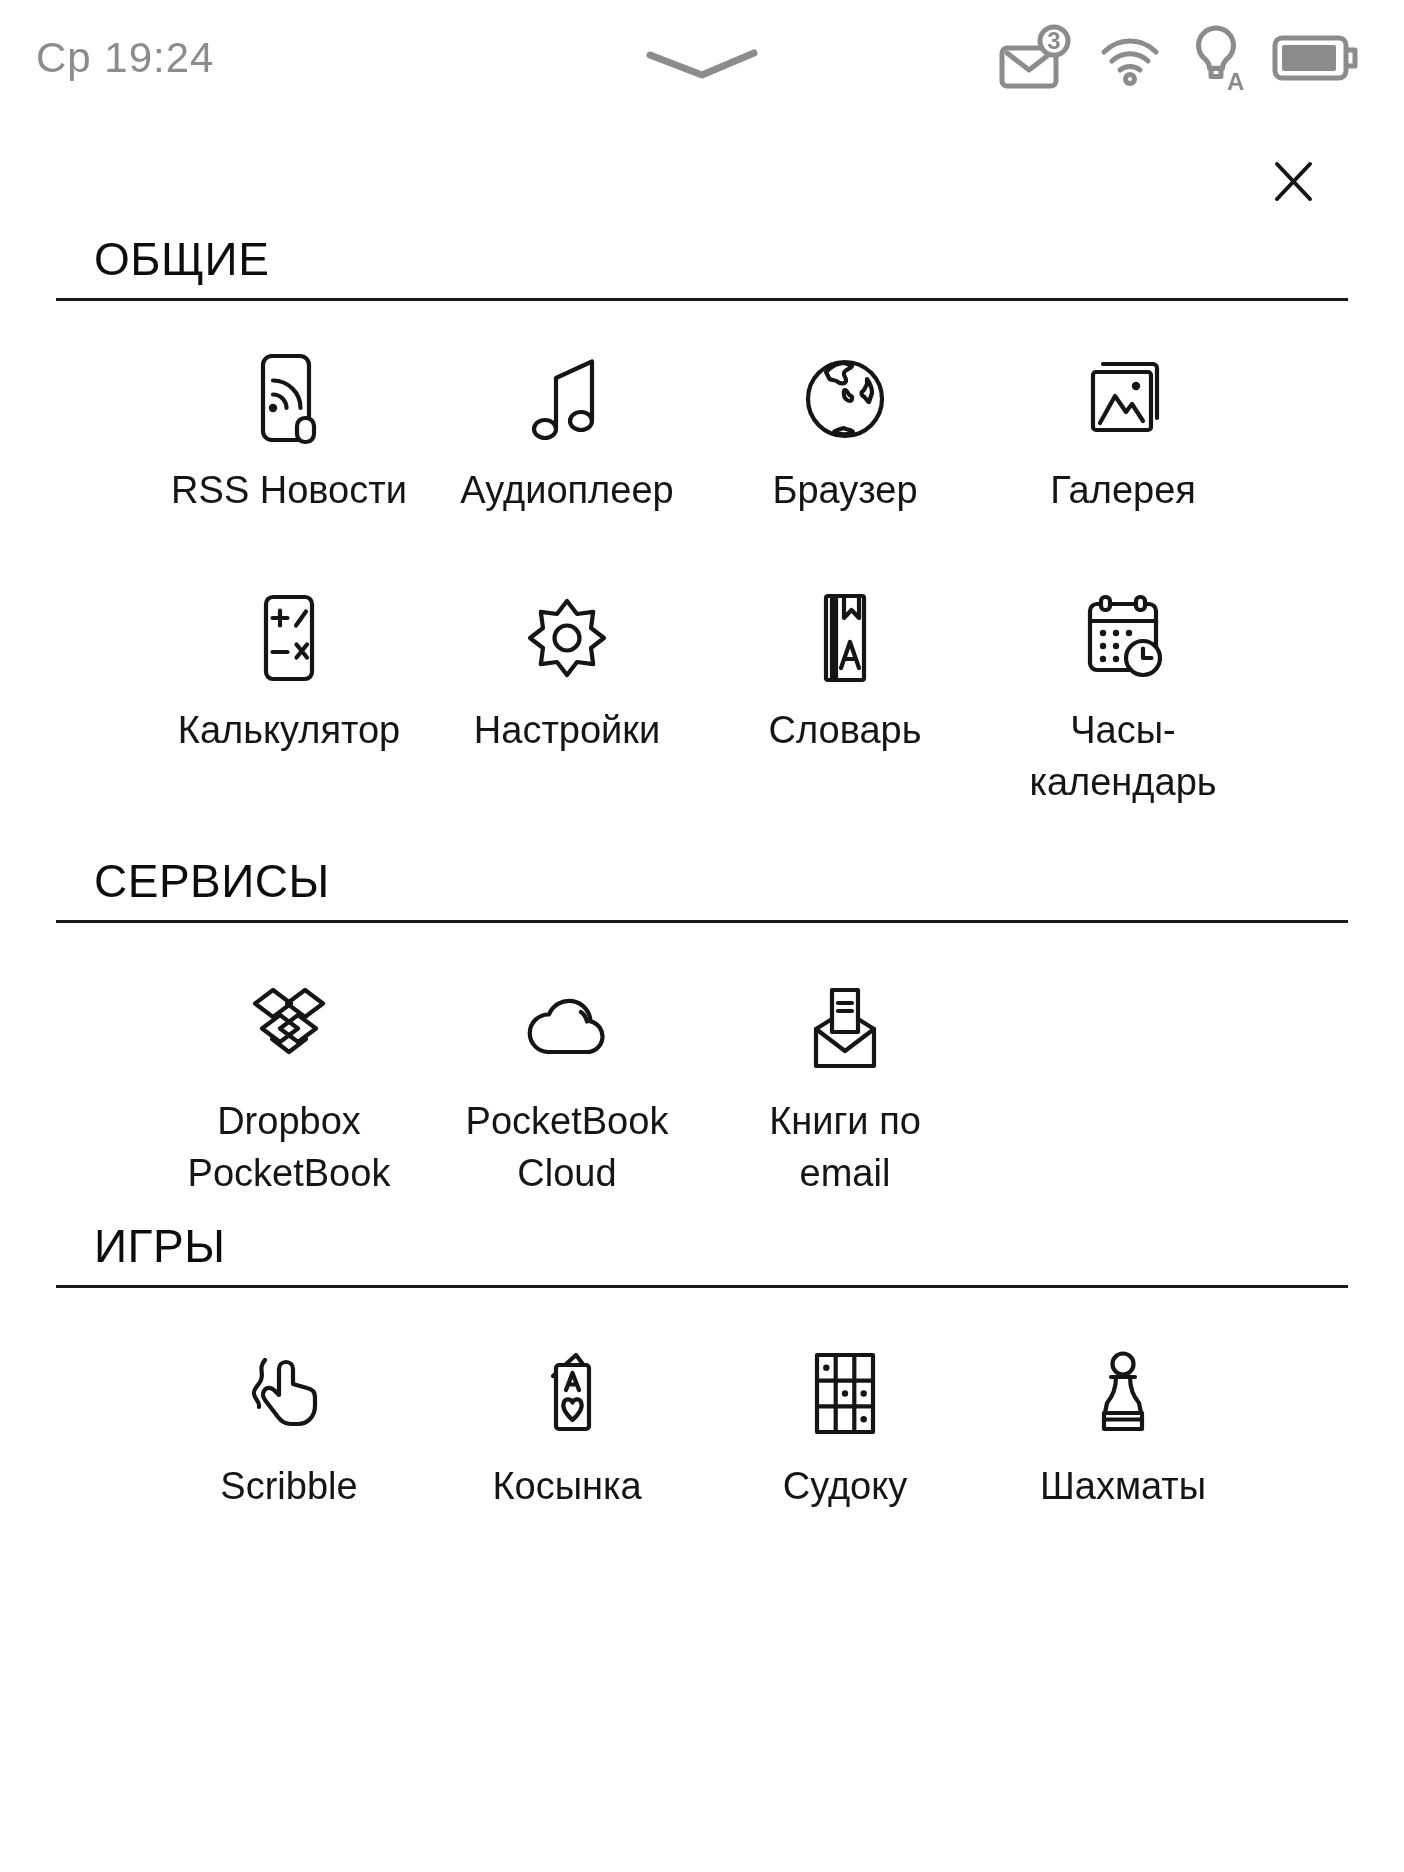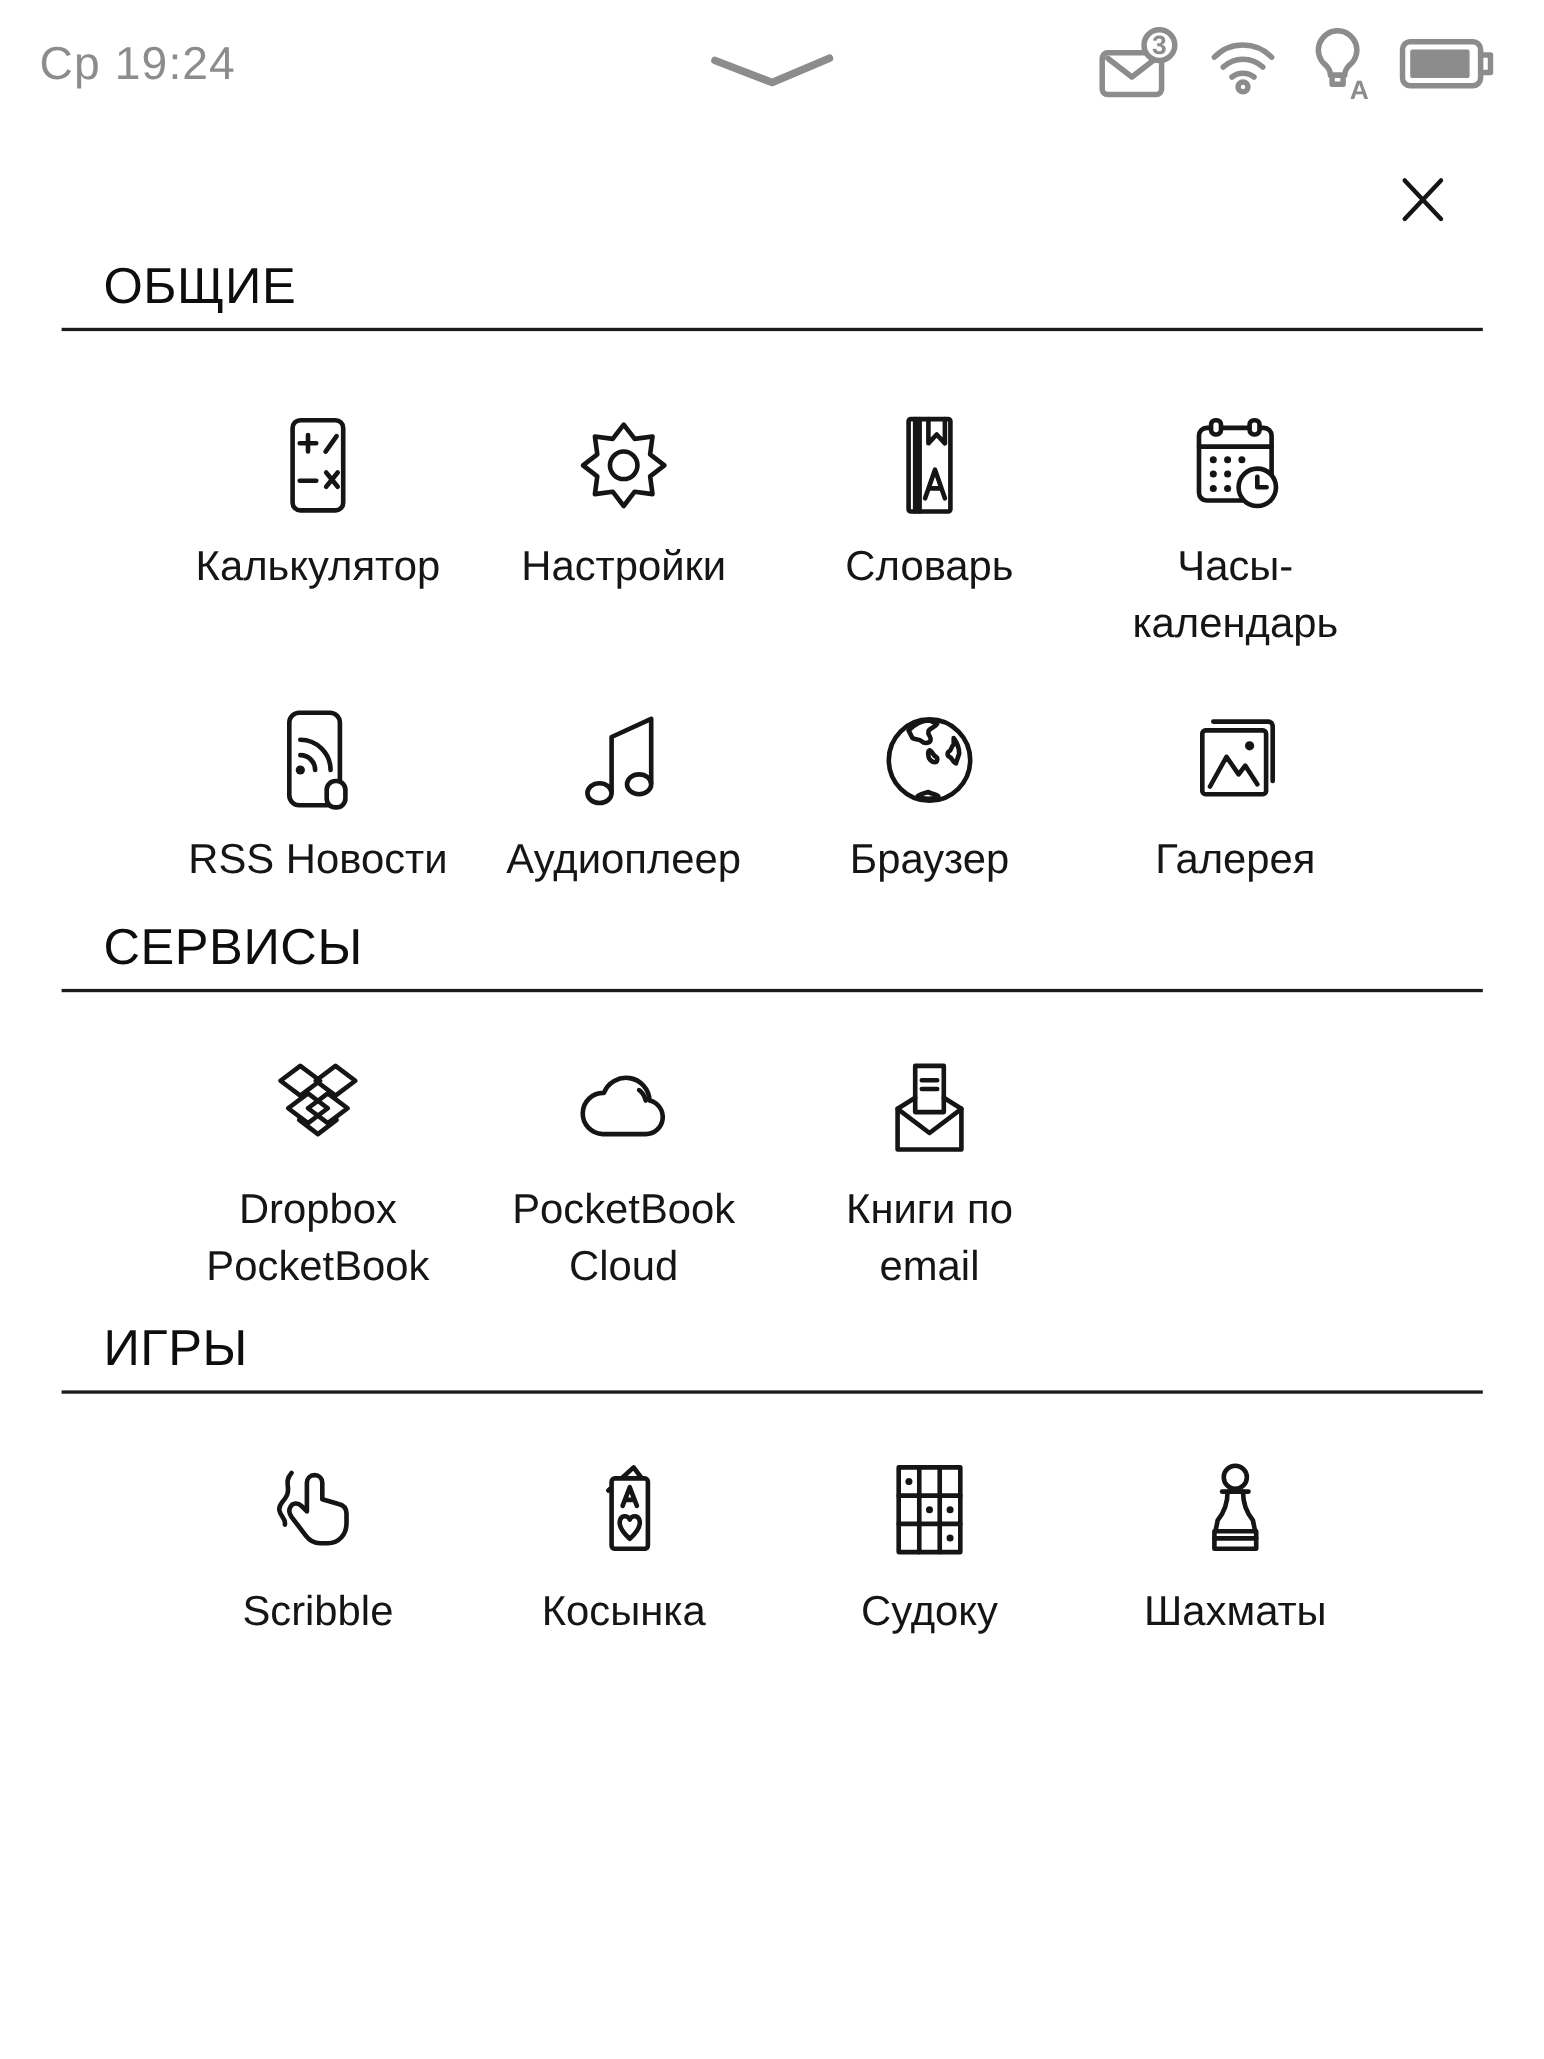--- a/index.html
+++ b/index.html
@@ -19,21 +19,21 @@
   .statusbar{position:relative;height:110px}
   .time{position:absolute;left:36px;top:34px;font-size:42px;color:#8c8c8c;letter-spacing:1px}
   .chevron{position:absolute;left:642px;top:46px}
   .tray{position:absolute;right:46px;top:24px;display:flex;align-items:center;gap:26px}
 
   .closebtn{position:absolute;right:88px;top:158px;width:46px;height:46px;
     background:none;border:none;padding:0;cursor:pointer}
 
   main{padding:0 56px}
   h2{font-size:46px;font-weight:normal;margin:0 0 0 38px;line-height:46px;letter-spacing:.5px;color:#0d0d0d}
-  .mt1{margin-top:126px}.mt2{margin-top:29px}.mt3{margin-top:24px}
+  .mt1{margin-top:126px}.mt2{margin-top:50px}.mt3{margin-top:24px}
   hr{border:none;border-top:3px solid #1b1b1b;margin:16px 0 0 0}
   .row{display:flex;padding-left:94px}
   .r1{margin-top:47px}.r2{margin-top:72px}.r3{margin-top:56px}.r4{margin-top:56px}
   .cell{width:278px;display:flex;flex-direction:column;align-items:center;cursor:pointer}
   .iconbox{height:100px;display:flex;align-items:center;justify-content:center}
   .label{margin-top:16px;font-size:38px;line-height:52px;text-align:center;white-space:pre-line;color:#151515}
 </style>
 </head>
 <body>
 
@@ -86,20 +86,72 @@
       <path d="M7,6 L40,41 M40,6 L7,41"></path>
     </svg>
   </span>
 </button>
 
 <main>
 
   <section>
     <h2 class="mt1">ОБЩИЕ</h2>
     <hr>
+    <div class="row r1">
+
+      <div class="cell">
+        <div class="iconbox">
+          <svg width="100" height="100" viewBox="0 0 100 100" class="ic">
+            <rect x="24" y="8" width="46" height="84" rx="9"></rect>
+            <rect x="58" y="70" width="17" height="24" rx="8" class="w"></rect>
+            <circle cx="34" cy="60" r="4.2" class="f"></circle>
+            <path d="M34,46.5 a13.5,13.5 0 0 1 13.5,13.5"></path>
+            <path d="M34,32.5 a27.5,27.5 0 0 1 27.5,27.5"></path>
+          </svg>
+        </div>
+        <div class="label">RSS Новости</div>
+      </div>
+
+      <div class="cell">
+        <div class="iconbox">
+          <svg width="100" height="100" viewBox="0 0 100 100" class="ic">
+            <path d="M39,80 V30 L75,13.5 V72"></path>
+            <ellipse cx="28" cy="81" rx="11" ry="9"></ellipse>
+            <ellipse cx="64" cy="73" rx="11" ry="9"></ellipse>
+          </svg>
+        </div>
+        <div class="label">Аудиоплеер</div>
+      </div>
+
+      <div class="cell">
+        <div class="iconbox">
+          <svg width="100" height="100" viewBox="0 0 100 100" class="ic">
+            <circle cx="50" cy="51" r="37"></circle>
+            <path d="M31,24 c5,-5 12,-9 19,-9 l7,3 c-2,4 -7,3 -8,7 c-1,3 3,5 2,8 c-1,3 -6,3 -8,1 c-3,-3 -8,-1 -9,-4 c-1,-2 -2,-4 -3,-6 z"></path>
+            <path d="M72,31 c3,4 5,9 5,14 l-3,9 c-3,-1 -3,-5 -6,-6 c-2,-1 -2,-4 0,-5 c2,-1 2,-5 4,-6 z"></path>
+            <path d="M50,42 c3,1 3,5 6,6 c2,1 1,5 -1,5 c-3,0 -6,-3 -6,-6 c0,-2 -1,-4 1,-5 z"></path>
+            <path d="M39,84 c6,3 14,3 19,0 c-2,-3 -7,-2 -9,-4 c-4,1 -8,2 -10,4 z"></path>
+          </svg>
+        </div>
+        <div class="label">Браузер</div>
+      </div>
+
+      <div class="cell">
+        <div class="iconbox">
+          <svg width="100" height="100" viewBox="0 0 100 100" class="ic">
+            <path d="M30,16 H80 a4,4 0 0 1 4,4 V70"></path>
+            <rect x="20" y="24" width="58" height="58" rx="3" class="w"></rect>
+            <path d="M27,75 L42,48 L53,64 L59,56 L70,73"></path>
+            <circle cx="63" cy="38" r="4.2" class="f"></circle>
+          </svg>
+        </div>
+        <div class="label">Галерея</div>
+      </div>
+    </div>
+
     <div class="row r2">
 
       <div class="cell">
         <div class="iconbox">
           <svg width="100" height="100" viewBox="0 0 100 100" class="ic">
             <rect x="27" y="9" width="46" height="82" rx="7"></rect>
             <path d="M33.5,30 h15 M41,22.5 v15"></path>
             <path d="M57,37.5 L67,23.5"></path>
             <path d="M33.5,64 h15"></path>
             <path d="M57.5,56.5 L68,69.5 M68,56.5 L57.5,69.5"></path>
@@ -145,72 +197,20 @@
             <circle cx="30" cy="71" r="3.2" class="f"></circle>
               <circle cx="43" cy="71" r="3.2" class="f"></circle>
             <circle cx="70" cy="70" r="17" class="w" style="fill:#fff"></circle>
             <path d="M70,70 V60.5 M70,70 H78.5"></path>
           </svg>
         </div>
         <div class="label">Часы-
 календарь</div>
       </div>
     </div>
-
-    <div class="row r1">
-
-      <div class="cell">
-        <div class="iconbox">
-          <svg width="100" height="100" viewBox="0 0 100 100" class="ic">
-            <rect x="24" y="8" width="46" height="84" rx="9"></rect>
-            <rect x="58" y="70" width="17" height="24" rx="8" class="w"></rect>
-            <circle cx="34" cy="60" r="4.2" class="f"></circle>
-            <path d="M34,46.5 a13.5,13.5 0 0 1 13.5,13.5"></path>
-            <path d="M34,32.5 a27.5,27.5 0 0 1 27.5,27.5"></path>
-          </svg>
-        </div>
-        <div class="label">RSS Новости</div>
-      </div>
-
-      <div class="cell">
-        <div class="iconbox">
-          <svg width="100" height="100" viewBox="0 0 100 100" class="ic">
-            <path d="M39,80 V30 L75,13.5 V72"></path>
-            <ellipse cx="28" cy="81" rx="11" ry="9"></ellipse>
-            <ellipse cx="64" cy="73" rx="11" ry="9"></ellipse>
-          </svg>
-        </div>
-        <div class="label">Аудиоплеер</div>
-      </div>
-
-      <div class="cell">
-        <div class="iconbox">
-          <svg width="100" height="100" viewBox="0 0 100 100" class="ic">
-            <circle cx="50" cy="51" r="37"></circle>
-            <path d="M31,24 c5,-5 12,-9 19,-9 l7,3 c-2,4 -7,3 -8,7 c-1,3 3,5 2,8 c-1,3 -6,3 -8,1 c-3,-3 -8,-1 -9,-4 c-1,-2 -2,-4 -3,-6 z"></path>
-            <path d="M72,31 c3,4 5,9 5,14 l-3,9 c-3,-1 -3,-5 -6,-6 c-2,-1 -2,-4 0,-5 c2,-1 2,-5 4,-6 z"></path>
-            <path d="M50,42 c3,1 3,5 6,6 c2,1 1,5 -1,5 c-3,0 -6,-3 -6,-6 c0,-2 -1,-4 1,-5 z"></path>
-            <path d="M39,84 c6,3 14,3 19,0 c-2,-3 -7,-2 -9,-4 c-4,1 -8,2 -10,4 z"></path>
-          </svg>
-        </div>
-        <div class="label">Браузер</div>
-      </div>
-
-      <div class="cell">
-        <div class="iconbox">
-          <svg width="100" height="100" viewBox="0 0 100 100" class="ic">
-            <path d="M30,16 H80 a4,4 0 0 1 4,4 V70"></path>
-            <rect x="20" y="24" width="58" height="58" rx="3" class="w"></rect>
-            <path d="M27,75 L42,48 L53,64 L59,56 L70,73"></path>
-            <circle cx="63" cy="38" r="4.2" class="f"></circle>
-          </svg>
-        </div>
-        <div class="label">Галерея</div>
-      </div>
-    </div>
   </section>
 
   <section>
     <h2 class="mt2">СЕРВИСЫ</h2>
     <hr>
     <div class="row r3">
 
       <div class="cell">
         <div class="iconbox">
           <svg width="100" height="100" viewBox="0 0 100 100" class="ic">

